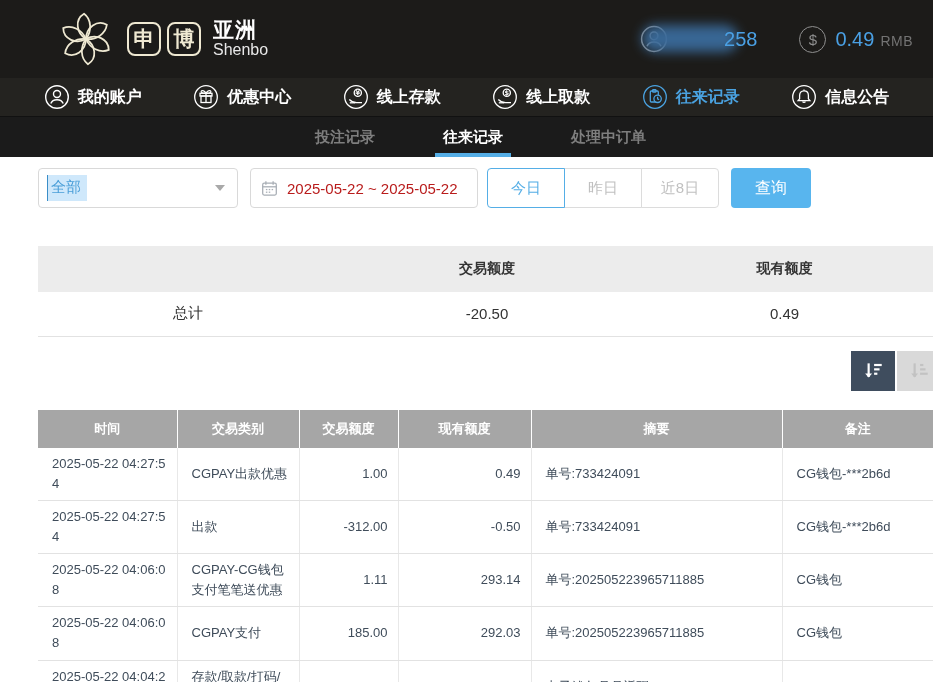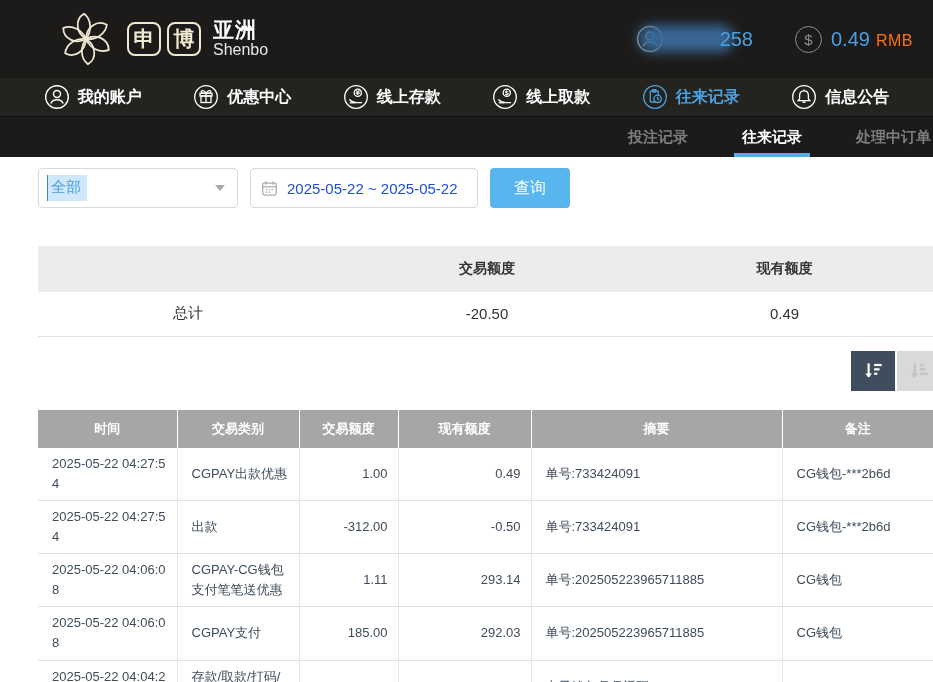--- a/index.html
+++ b/index.html
@@ -38,39 +38,39 @@
     border-radius: 14px; background: #3a6globalb; background: #3a6b9b;
     filter: blur(6px); opacity: 0.95;
   }
   .user-suffix { position: relative; color: #4aa0e4; font-size: 20px; margin-left: 52px; }
   .balance-chip { display: flex; align-items: center; gap: 9px; }
   .dollar-icon {
     width: 27px; height: 27px; border: 1.6px solid #8f8f8f; border-radius: 50%;
     color: #8f8f8f; font-size: 15px; display: flex; align-items: center; justify-content: center;
   }
   .balance-val { color: #4aa0e4; font-size: 20px; }
-  .balance-cur { color: #f97316; font-size: 16px; letter-spacing: 0.5px; margin-left: -3px; padding-top: 4px; }
+  .balance-cur { color: #737373; font-size: 14px; letter-spacing: 0.5px; margin-left: -3px; padding-top: 4px; }
 
   
   .main-nav {
     height: 39px; background: #242320;
     display: flex; align-items: center; justify-content: space-around;
     padding: 0 18px; border-bottom: 1px solid #111;
   }
   .nav-item {
     display: flex; align-items: center; gap: 8px; cursor: pointer;
     color: #ffffff; font-size: 16px; font-weight: 700;
   }
   .nav-item.active { color: #4aa2e0; }
   .nav-item svg { display: block; }
 
   
   .sub-nav {
     height: 40px; background: #1b1b1b;
-    display: flex; align-items: stretch; justify-content: flex-end; gap: 50px;
+    display: flex; align-items: stretch; justify-content: center; gap: 64px;
     padding-left: 28px;
   }
   .sub-tab {
     position: relative; display: flex; align-items: center;
     color: #7e7e7e; font-size: 15px; font-weight: 700; cursor: pointer; padding: 0 2px;
   }
   .sub-tab.active { color: #ffffff; }
   .sub-tab.active::after {
     content: ""; position: absolute; left: -6px; right: -6px; bottom: 0; height: 4px;
     background: #55aee6;
@@ -89,21 +89,21 @@
     background: #cfe8fb; color: #4a9ed8; font-size: 15px; padding: 3px 6px 4px 3px;
     border-left: 1.5px solid #3a8ec8;
   }
   .caret-down {
     width: 0; height: 0; border-left: 5px solid transparent; border-right: 5px solid transparent;
     border-top: 6px solid #a9a9a9;
   }
   .date-input {
     width: 228px; height: 40px; border: 1px solid #d9d9d9; border-radius: 4px;
     display: flex; align-items: center; gap: 9px; padding: 0 10px; margin-left: 12px;
-    cursor: pointer; background: #fff; color: #1d4ed8; font-size: 15px;
+    cursor: pointer; background: #fff; color: #b91c1c; font-size: 15px;
   }
   .quick-group { display: flex; margin-left: 9px; }
   .quick-btn {
     min-width: 78px; height: 40px; border: 1px solid #dcdcdc; background: #fff;
     color: #c0c0c0; font-size: 15px; display: flex; align-items: center; justify-content: center;
     cursor: pointer; margin-left: -1px; padding: 0 18px;
   }
   .quick-btn:first-child { border-radius: 4px 0 0 4px; margin-left: 0; }
   .quick-btn:last-child { border-radius: 0 4px 4px 0; }
   .quick-btn.active { border-color: #55aee6; color: #55aee6; position: relative; z-index: 1; }
@@ -286,20 +286,25 @@
         <line x1="11.4" y1="1.2" x2="11.4" y2="4.4"></line>
         <line x1="1.6" y1="6.4" x2="14.4" y2="6.4"></line>
         <line x1="4.6" y1="9" x2="6" y2="9"></line>
           <line x1="7.3" y1="9" x2="8.7" y2="9"></line>
           <line x1="10" y1="9" x2="11.4" y2="9"></line>
         <line x1="4.6" y1="11.5" x2="6" y2="11.5"></line>
           <line x1="7.3" y1="11.5" x2="8.7" y2="11.5"></line>
       </svg>
       <span>2025-05-22 ~ 2025-05-22</span>
     </div>
+    <div class="quick-group">
+      <button class="quick-btn active">今日</button>
+      <button class="quick-btn">昨日</button>
+      <button class="quick-btn">近8日</button>
+    </div>
     <button class="search-btn">查询</button>
   </div>
 
   <table class="summary-table">
     <colgroup>
         <col style="width:300px">
         <col style="width:298px">
         <col style="width:297px">
       </colgroup>
     <thead>

